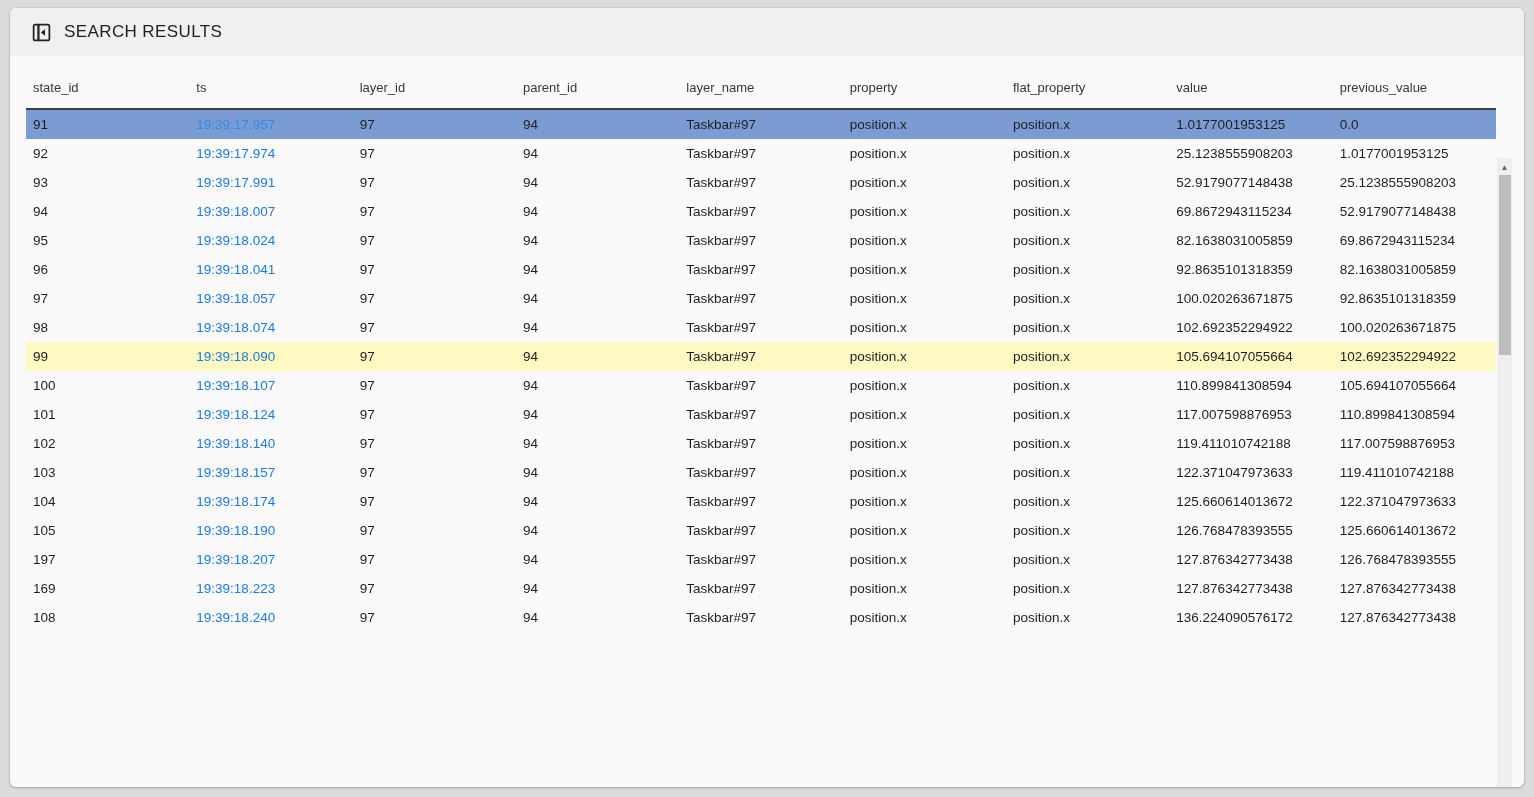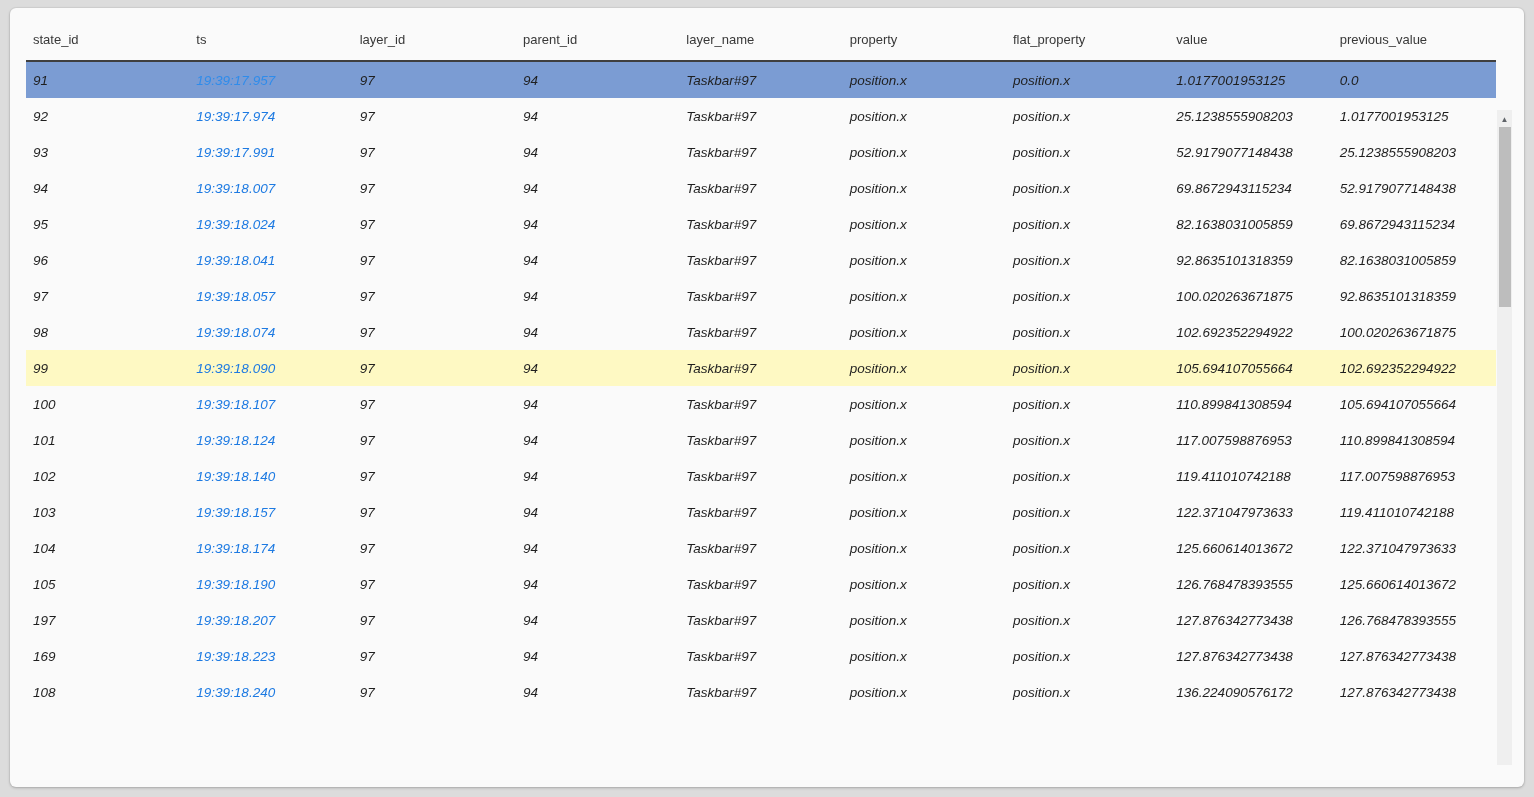--- a/index.html
+++ b/index.html
@@ -30,21 +30,21 @@
     display:grid; grid-template-columns:repeat(9,1fr);
     height:54px; align-items:flex-end; padding-bottom:13px;
     border-bottom:2px solid #3f3f3f;
   }
   .header-cell {
     font-size:13px; font-weight:normal; color:#383838; padding-left:7px;
     white-space:nowrap; overflow:hidden;
   }
   .row {
     display:grid; grid-template-columns:repeat(9,1fr);
-    height:36px; align-items:center;font-style:italic;
+    height:29px; align-items:center;
   }
   .row.selected { background:#7b9cd3; }
   .row.highlighted { background:#fef9c3; }
   .cell {
     font-size:13.5px; color:#1f1f1f; padding-left:7px;
     white-space:nowrap; overflow:hidden;
   }
   .ts-link { color:#1d7ae2; cursor:pointer; }
   .row.selected .ts-link { color:#2f8ceb; }
   
@@ -60,20 +60,28 @@
   .scroll-arrow.up { top:2px; }
   .scroll-thumb {
     position:absolute; left:1.5px; top:17px; width:12px; height:180px;
     background:#bdbdbd; cursor:pointer;
   }
 </style>
 </head>
 <body>
 
 <div class="card">
+  <div class="card-header">
+    <svg class="title-icon" viewBox="0 0 24 24">
+      <rect x="3" y="3" width="18" height="18" rx="2" fill="none" stroke="#222" stroke-width="2"></rect>
+      <line x1="8.5" y1="3" x2="8.5" y2="21" stroke="#222" stroke-width="2.6"></line>
+      <polygon points="16,8.3 16,15.7 11.3,12" fill="#222"></polygon>
+    </svg>
+    <div class="card-title">SEARCH RESULTS</div>
+  </div>
 
   <div class="card-body">
     <div class="grid-area">
       <div class="header-row">
           <div class="header-cell">state_id</div>
           <div class="header-cell">ts</div>
           <div class="header-cell">layer_id</div>
           <div class="header-cell">parent_id</div>
           <div class="header-cell">layer_name</div>
           <div class="header-cell">property</div>

